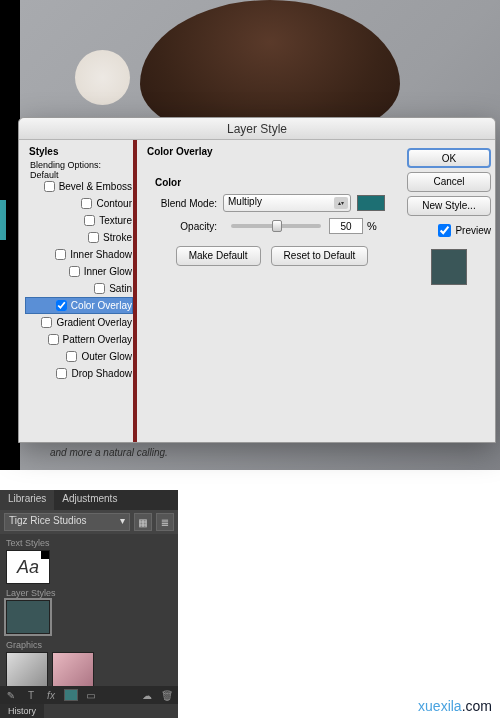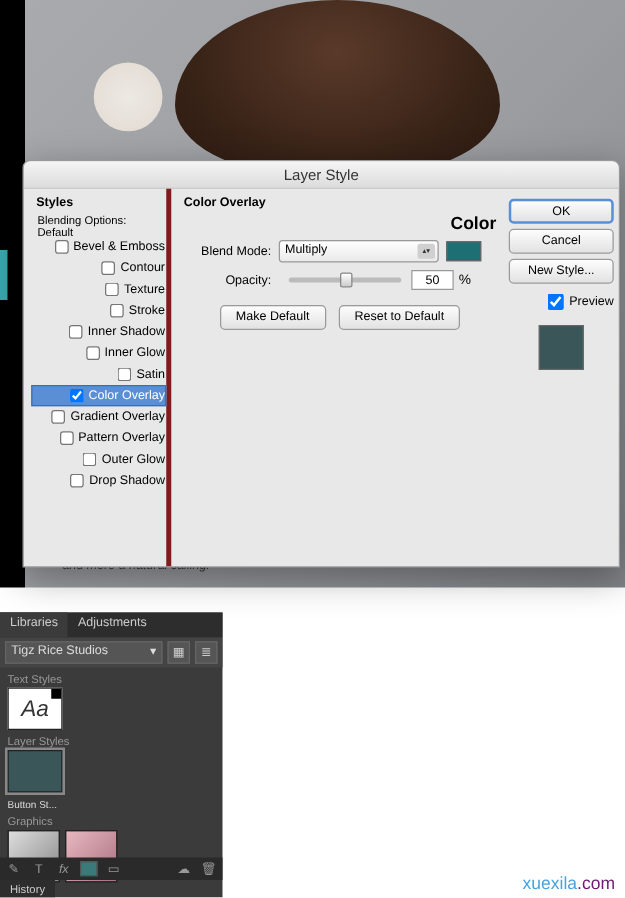--- a/index.html
+++ b/index.html
@@ -8,36 +8,36 @@
   
   .top-region { position: absolute; left: 0; top: 0; width: 500px; height: 470px; }
   .photo-bg { position: absolute; left: 20px; top: 0; right: 0; height: 470px; background: linear-gradient(135deg, #a8aaae 0%, #9b9da1 50%, #808287 100%); }
   .black-bar { position: absolute; left: 0; top: 0; width: 20px; height: 470px; background: #000; }
   .teal-accent { position: absolute; left: 0; top: 200px; width: 6px; height: 40px; background: #3aa9b0; }
   .hair { position: absolute; left: 120px; top: 0; width: 260px; height: 140px; background: radial-gradient(ellipse at 50% 30%, #5a3a2a 0%, #3a2418 60%, #2a1810 100%); border-radius: 50% 50% 40% 40% / 60% 60% 40% 40%; }
   .flower { position: absolute; left: 55px; top: 50px; width: 55px; height: 55px; background: radial-gradient(circle, #f5f0ea 0%, #e8e0d5 100%); border-radius: 50%; opacity: 0.9; }
   .caption-text { position: absolute; left: 50px; bottom: 12px; font-size: 10px; font-style: italic; color: #333; }
 
   
-  .dialog { position: absolute; left: 18px; top: 128px; width: 478px; height: 326px; background: #e8e8e8; border: 1px solid #999; border-radius: 6px 6px 0 0; box-shadow: 0 8px 30px rgba(0,0,0,0.35); }
+  .dialog { position: absolute; left: 18px; top: 117px; width: 478px; height: 326px; background: #e8e8e8; border: 1px solid #999; border-radius: 6px 6px 0 0; box-shadow: 0 8px 30px rgba(0,0,0,0.35); }
   .titlebar { height: 22px; background: linear-gradient(#f5f5f5, #dcdcdc); border-bottom: 1px solid #b5b5b5; border-radius: 6px 6px 0 0; text-align: center; line-height: 22px; font-size: 12px; color: #333; }
   .dialog-body { position: absolute; top: 22px; left: 0; right: 0; bottom: 0; display: flex; }
 
   .styles-col { width: 118px; border-right: 4px solid #7f1d1d; padding: 6px 0 0 6px; }
   .styles-title { font-size: 10px; font-weight: bold; margin: 0 0 4px 4px; }
   .styles-list { font-size: 10px; }
   .style-row { display: flex; align-items: center; height: 17px; padding-left: 4px; border: 1px solid transparent; justify-content: flex-end; }
   .style-row.header { font-size: 9px; }
   .style-row input[type=checkbox] { margin-right: 4px; width: 11px; height: 11px; }
   .style-row.sub { padding-left: 18px; }
   .style-row.selected { background: #5a8fd6; color: #fff; border: 1px solid #3a6fb0; }
 
   .center-col { flex: 1; padding: 6px 10px; }
   .panel-title { font-size: 10px; font-weight: bold; }
-  .sub-title { font-size: 14px; font-weight: bold; margin-left: 8px; margin-top: 2px; text-align: right; }
+  .sub-title { font-size: 10px; font-weight: bold; margin-left: 8px; margin-top: 20px; }
   .field-row { display: flex; align-items: center; margin-top: 6px; }
   .field-label { width: 70px; text-align: right; font-size: 10px; margin-right: 6px; }
   .select-box { width: 128px; height: 18px; background: linear-gradient(#fff,#eaeaea); border: 1px solid #999; border-radius: 3px; font-size: 10px; padding: 1px 4px; position: relative; }
   .select-arrow { position: absolute; right: 2px; top: 2px; width: 14px; height: 12px; background: #d0d0d0; border-radius: 2px; display:flex; flex-direction:column; align-items:center; justify-content:center; font-size:6px; line-height:5px; color:#333;}
   .color-swatch { width: 28px; height: 16px; border: 1px solid #666; margin-left: 6px; }
   .slider { width: 90px; height: 4px; background: #bbb; border-radius: 2px; position: relative; margin: 0 8px; }
   .slider-thumb { position: absolute; top: -4px; width: 10px; height: 12px; background: linear-gradient(#fff,#ccc); border: 1px solid #888; border-radius: 2px; }
   .num-input { width: 34px; height: 16px; border: 1px solid #999; background: #fff; font-size: 10px; text-align: center; }
   .btn-row { margin-top: 12px; display: flex; gap: 10px; justify-content: center; }
   .mac-btn { height: 20px; padding: 0 12px; background: linear-gradient(#fdfdfd,#e2e2e2); border: 1px solid #9a9a9a; border-radius: 4px; font-size: 10px; line-height: 18px; }
@@ -67,21 +67,21 @@
   .graphic-row { display: flex; gap: 4px; padding-left: 6px; }
   .gphoto { width: 42px; height: 42px; border: 1px solid #222; }
   .g1 { background: linear-gradient(135deg,#ddd,#888); }
   .g2 { background: linear-gradient(135deg,#e8b8c0,#a87080); }
   .bottom-bar { position: absolute; bottom: 14px; left: 0; right: 0; height: 18px; background: #2a2a2a; display: flex; align-items: center; padding: 0 4px; gap: 6px; }
   .bbar-icon { width: 14px; height: 14px; display: flex; align-items: center; justify-content: center; color: #999; font-size: 10px; }
   .teal-chip { width: 14px; height: 12px; background: #3a7a7a; border: 1px solid #555; }
   .history-tab { position: absolute; bottom: 0; left: 0; height: 14px; background: #2d2d2d; padding: 0 8px; font-size: 9px; color: #ccc; line-height: 14px; }
 
   .watermark { position: absolute; right: 8px; bottom: 4px; font-size: 14px; color: #4aa3e0; font-family: Arial; }
-  .watermark .com { color: #701a75; }
+  .watermark .com { color: #0f172a; }
 </style>
 </head>
 <body>
 
 <div class="top-region">
   <div class="photo-bg">
     <div class="hair"></div>
     <div class="flower"></div>
   </div>
   <div class="black-bar"></div>
@@ -197,21 +197,20 @@
     <div class="icon-btn">▦</div>
     <div class="icon-btn">≣</div>
   </div>
   <div class="section-label">Text Styles</div>
   <div class="thumb">
     <span style="font-size:18px;font-style:italic;color:#333">Aa</span>
     <div class="corner"></div>
   </div>
   <div class="section-label">Layer Styles</div>
   <div class="thumb layer sel"></div>
-  <div class="layer-label">Button St...</div>
   <div class="section-label">Graphics</div>
   <div class="graphic-row">
     <div class="gphoto g1"></div>
     <div class="gphoto g2"></div>
   </div>
   <div class="bottom-bar">
     <div class="bbar-icon">✎</div>
     <div class="bbar-icon">T</div>
     <div class="bbar-icon" style="font-style:italic">fx</div>
     <div class="teal-chip"></div>

